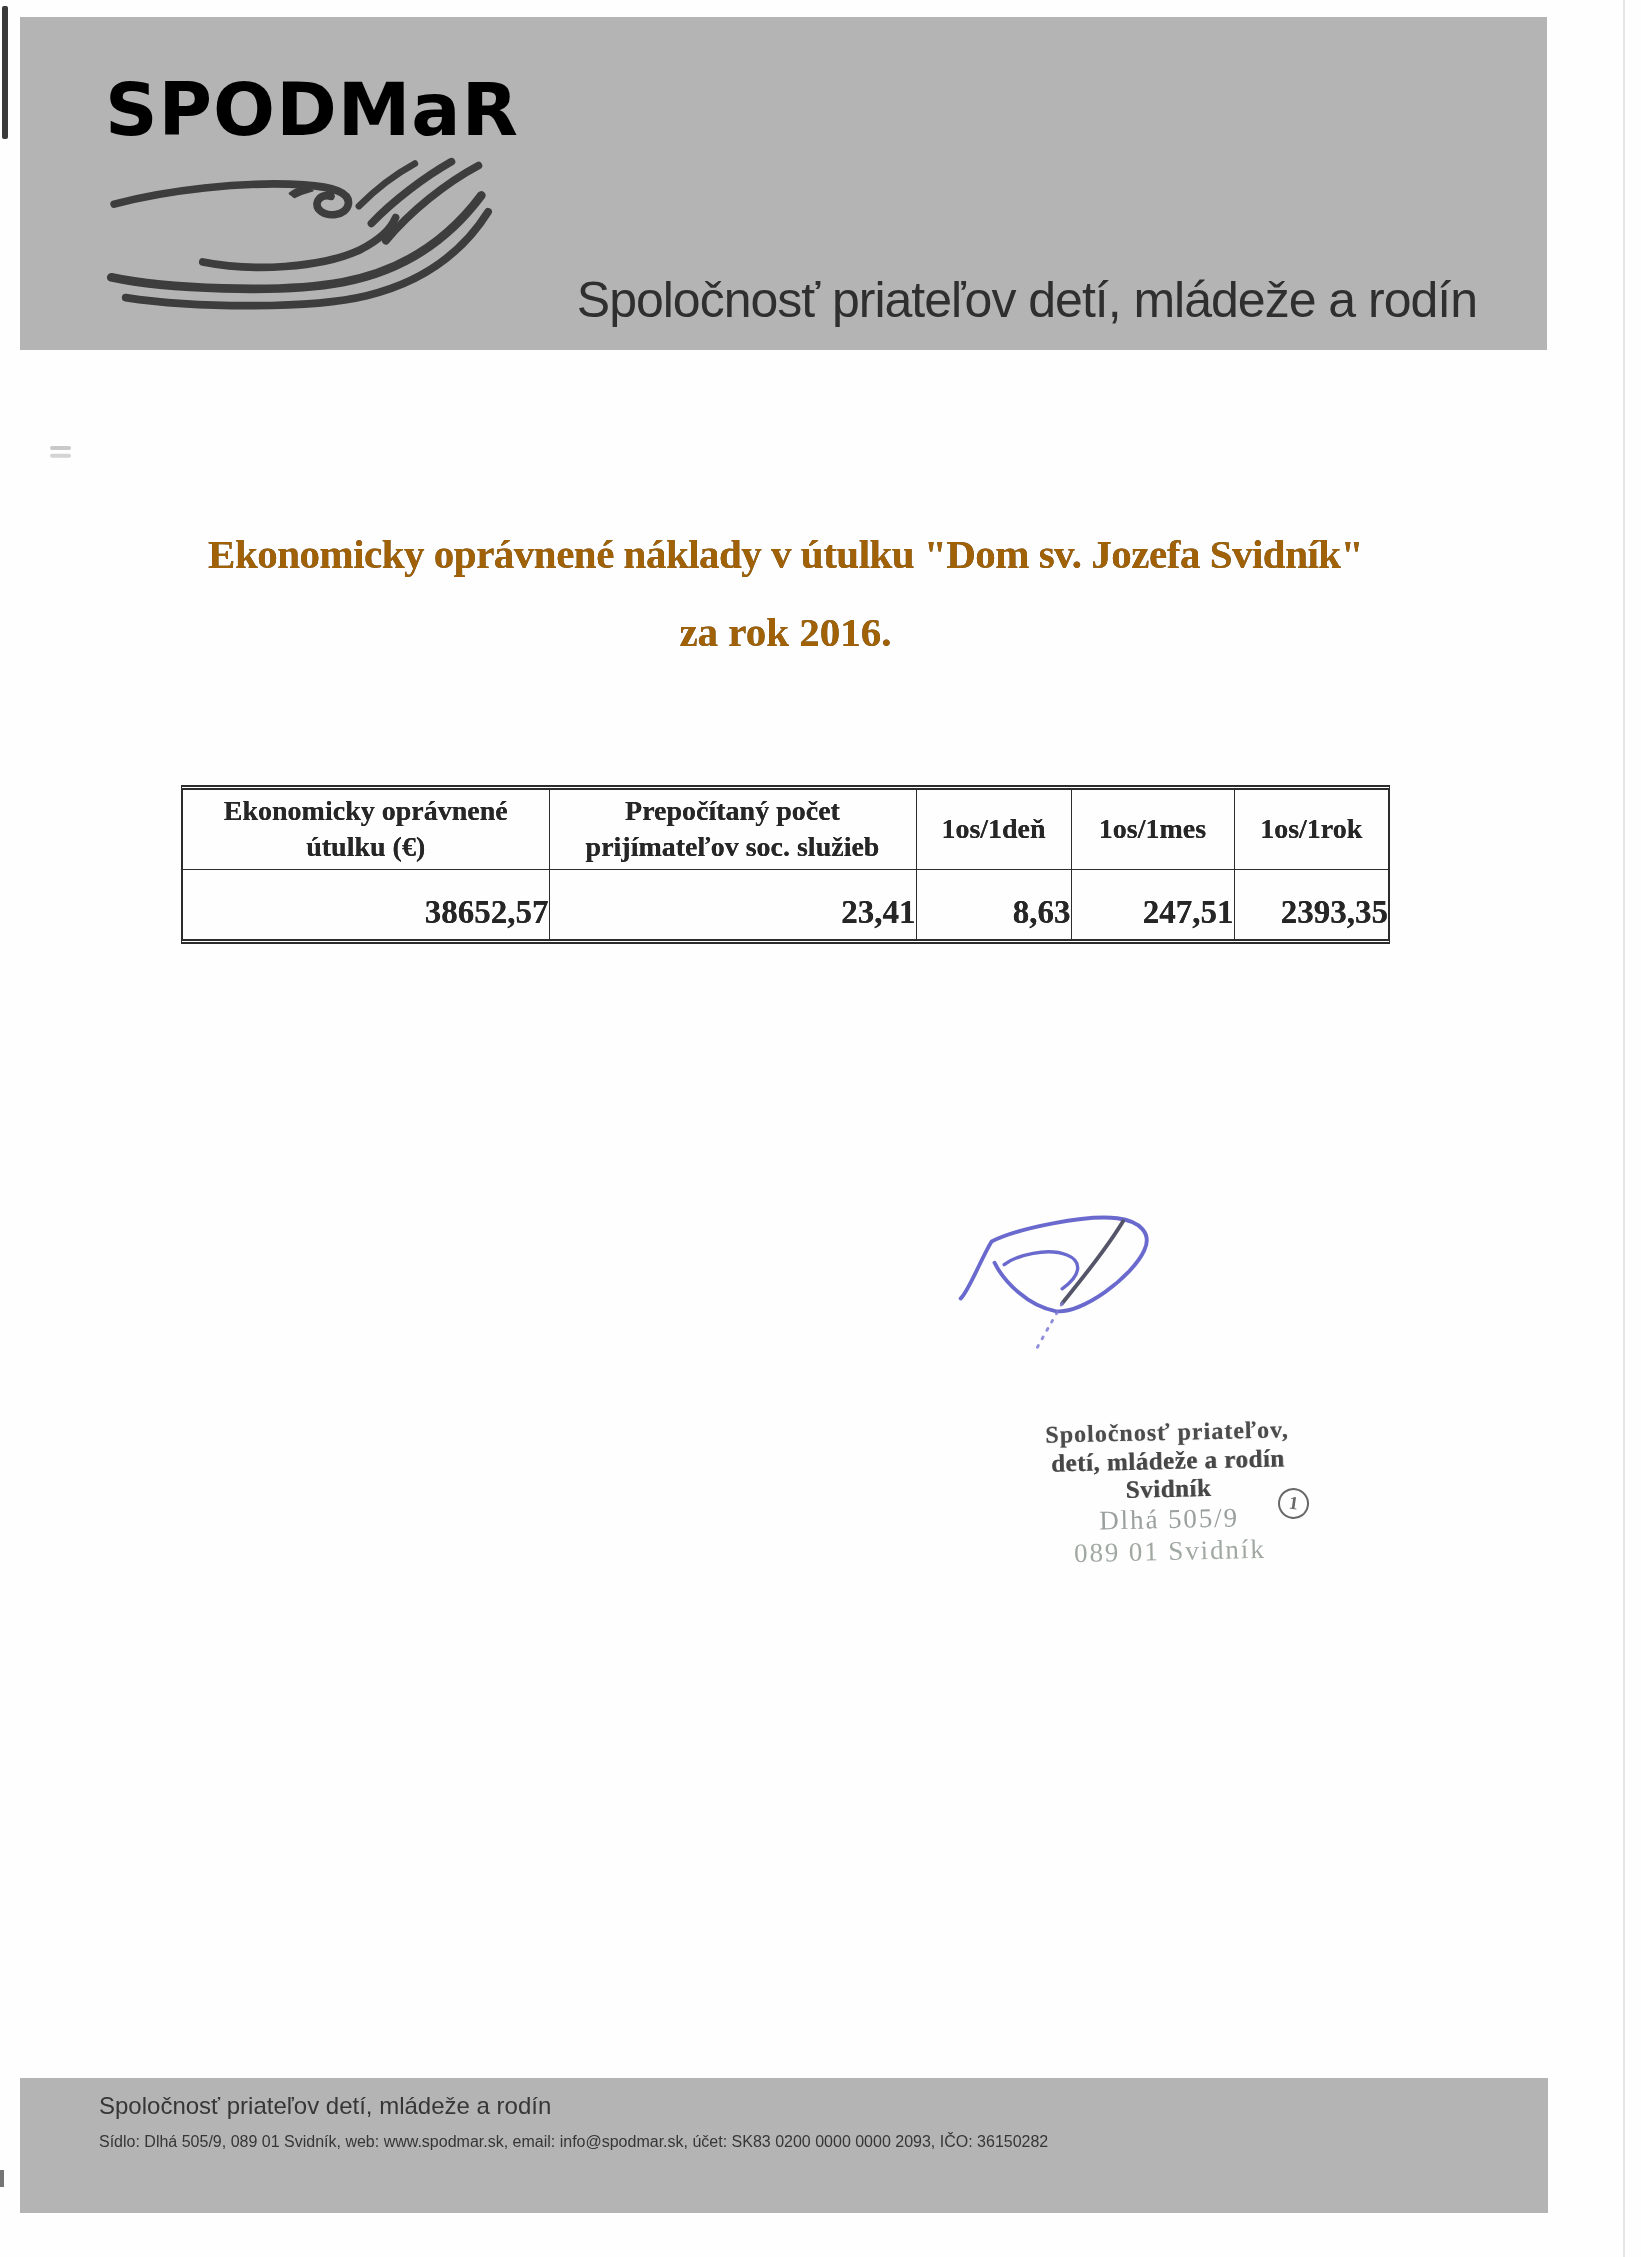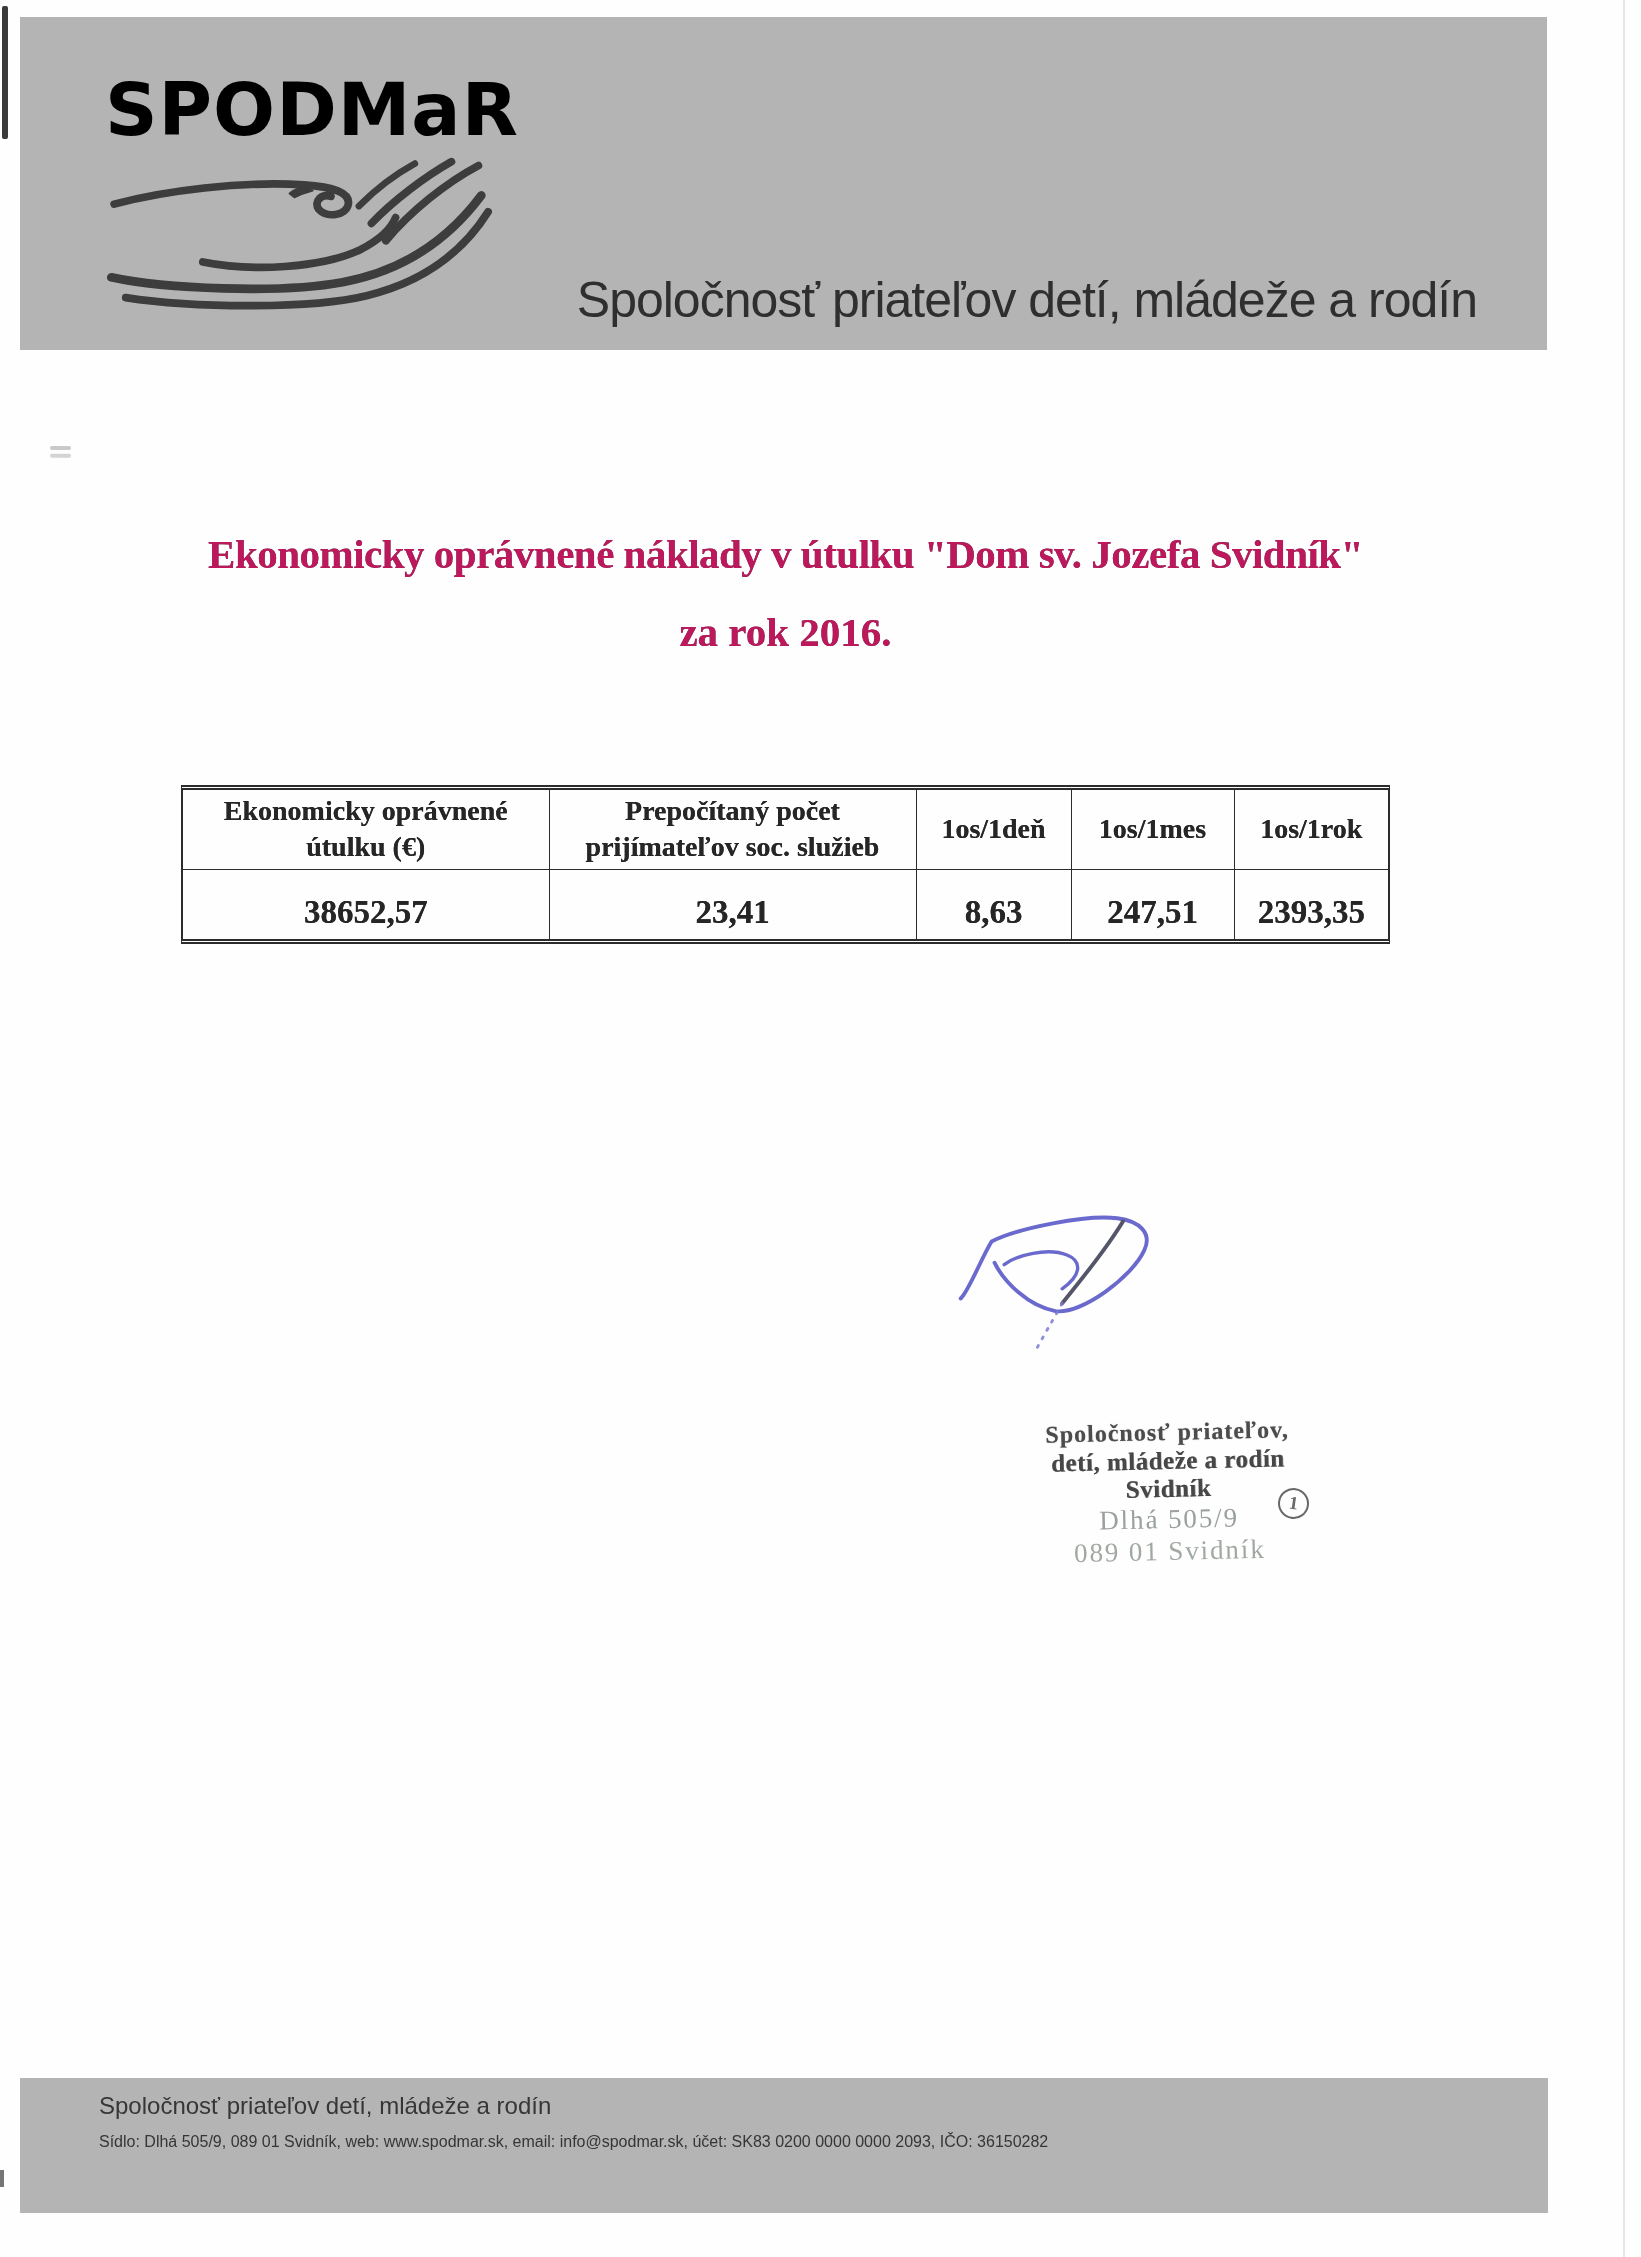--- a/index.html
+++ b/index.html
@@ -27,42 +27,42 @@
     font-size:73px; letter-spacing:1px; color:#000000;
   }
   .hand-svg { position:absolute; left:86px; top:137px; }
   .tagline {
     position:absolute; right:70px; bottom:21px;
     font-size:50px; letter-spacing:-1px; color:#2f2f2f;
   }
 
   
   .title-wrap { position:absolute; left:183px; top:530px; width:1205px; text-align:center;
-    font-family:"Liberation Serif", serif; font-weight:bold; color:#be185d; }
+    font-family:"Liberation Serif", serif; font-weight:bold; color:#a16207; }
   .title-line1 { font-size:41px; letter-spacing:-0.5px; text-shadow:0 0 0.6px #444; }
   .title-line2 { margin-top:30px; font-size:41px; text-shadow:0 0 0.6px #444; }
 
   
   .table-wrap {
     position:absolute; left:181px; top:785px;
     border:2.9px solid #2c2c2c; border-top:5.8px double #2c2c2c; border-bottom:5.8px double #2c2c2c;
   }
   table { border-collapse:collapse; table-layout:fixed; }
   col.c0 { width:366px; } col.c1 { width:367px; } col.c2 { width:155px; } col.c3 { width:163px; } col.c4 { width:154px; }
   th, td {
     font-family:"Liberation Serif", serif; font-weight:bold; color:#262626;
     text-align:center; border-left:1.9px solid #2c2c2c;
   }
   th:first-child, td:first-child { border-left:none; }
   th {
     height:79px; font-size:28px; line-height:36px;
     white-space:pre-line; vertical-align:middle; border-bottom:1.9px solid #2c2c2c;
     text-shadow:0 0 0.5px #333;
   }
-  td { height:70px; font-size:33px; vertical-align:bottom; padding-bottom:7.7px; text-shadow:0 0 0.5px #333; }
+  td { height:70px; font-size:33px; vertical-align:bottom; padding-bottom:7.7px; text-shadow:0 0 0.5px #333;text-align:right; }
 
   
   .signature-svg { position:absolute; left:951px; top:1197px; }
 
   
   .stamp {
     position:absolute; left:1009px; top:1419px; width:319px;
     text-align:center; transform:rotate(-1.3deg);
     font-family:"Liberation Serif", serif;
   }

